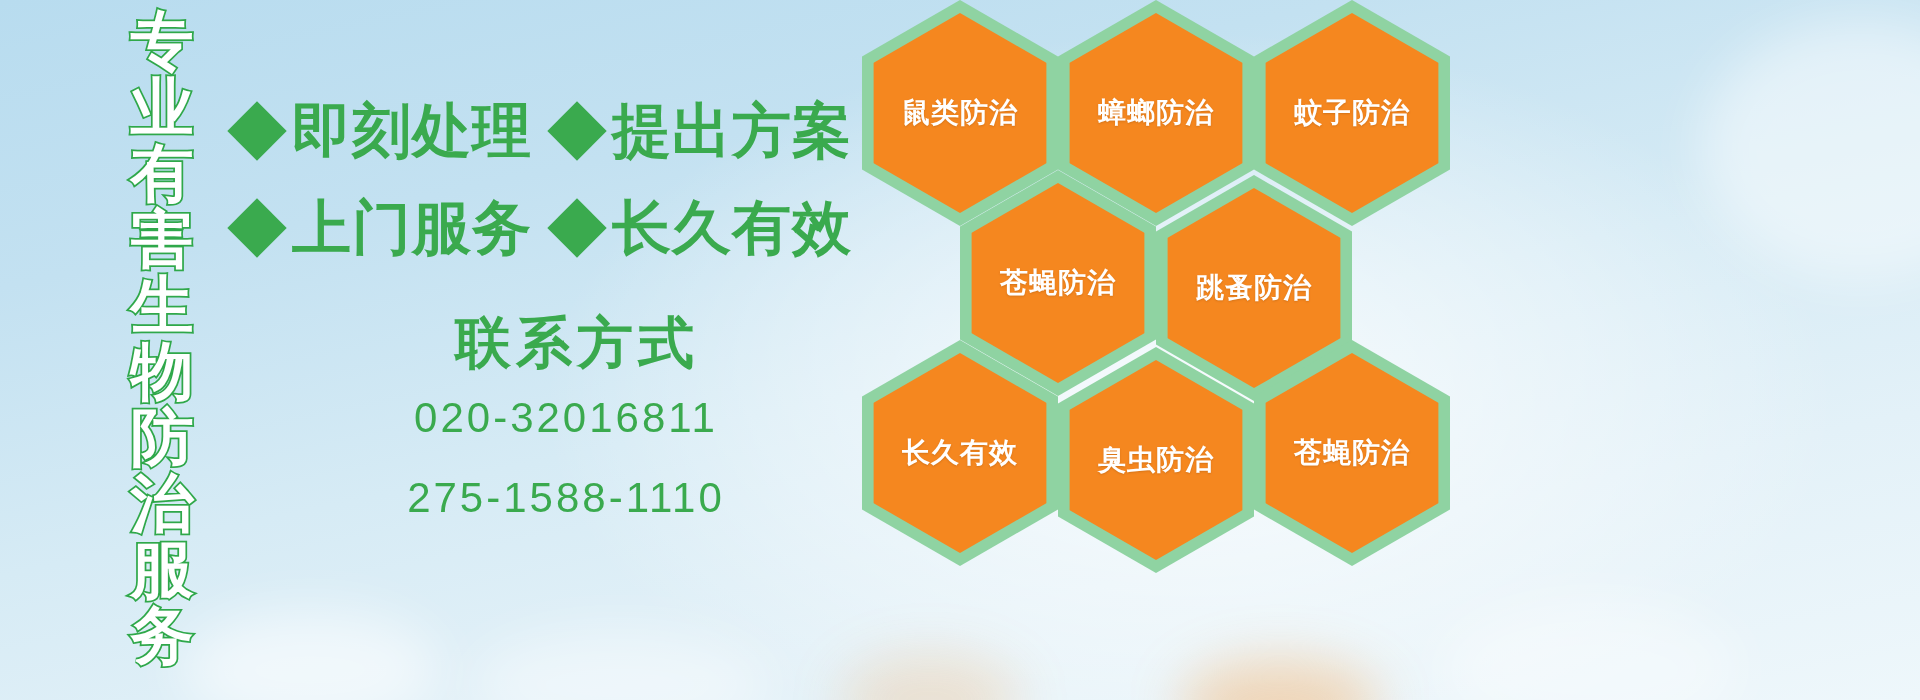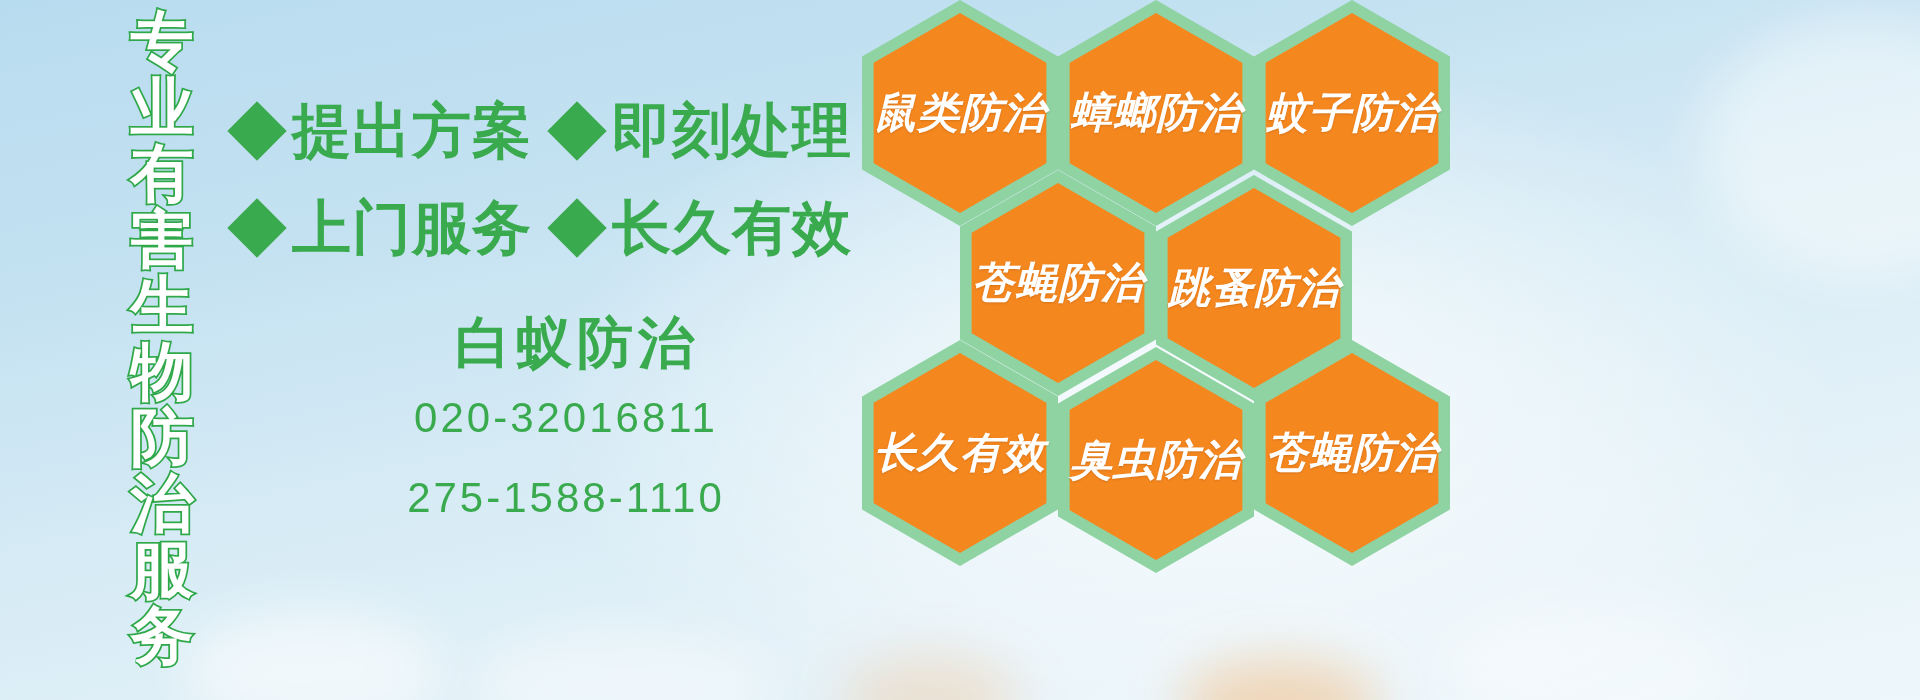--- a/index.html
+++ b/index.html
@@ -128,26 +128,25 @@
   .hex .inner {
     transform: scale(0.885);
     background: #f5871f;
   }
   .hex .hex-label {
     position: absolute;
     left: 0; top: 0;
     width: 100%; height: 100%;
     display: flex; align-items: center; justify-content: center;
     color: #ffffff;
-    font-size: 42px;
+    font-size: 28px;
     font-weight: bold;
     letter-spacing: 1px;
     white-space: nowrap;
     text-shadow: 0 1px 2px rgba(120,60,0,0.25);
-    font-style: italic;
   }
   
   .hex.r1c1 { left: 0px;   top: 6px; }
   .hex.r1c2 { left: 196px; top: 6px; }
   .hex.r1c3 { left: 392px; top: 6px; }
   .hex.r2c1 { left: 98px;  top: 176px; }
   .hex.r2c2 { left: 294px; top: 181px; }
   .hex.r3c1 { left: 0px;   top: 346px; }
   .hex.r3c2 { left: 196px; top: 353px; }
   .hex.r3c3 { left: 392px; top: 346px; }
@@ -174,41 +173,41 @@
     <span class="vchar">防</span>
     <span class="vchar">治</span>
     <span class="vchar">服</span>
     <span class="vchar">务</span>
   </div>
 
   <div id="features">
     <div class="feature-row">
       <div class="feature-item">
         <span class="diamond-icon"></span>
+        <span class="feature-label">即刻处理</span>
+      </div>
+      <div class="feature-item">
+        <span class="diamond-icon"></span>
         <span class="feature-label">提出方案</span>
       </div>
-      <div class="feature-item">
-        <span class="diamond-icon"></span>
-        <span class="feature-label">即刻处理</span>
-      </div>
     </div>
     <div class="feature-row">
       <div class="feature-item">
         <span class="diamond-icon"></span>
         <span class="feature-label">上门服务</span>
       </div>
       <div class="feature-item">
         <span class="diamond-icon"></span>
         <span class="feature-label">长久有效</span>
       </div>
     </div>
   </div>
 
   <div id="contact">
-    <div id="contact-title">白蚁防治</div>
+    <div id="contact-title">联系方式</div>
     <div class="phone">020-32016811</div>
     <div class="phone">275-1588-1110</div>
   </div>
 
   <div id="honeycomb">
     <div class="hex r1c1">
       <div class="outer"></div>
       <div class="inner"></div>
       <div class="hex-label">鼠类防治</div>
     </div>

